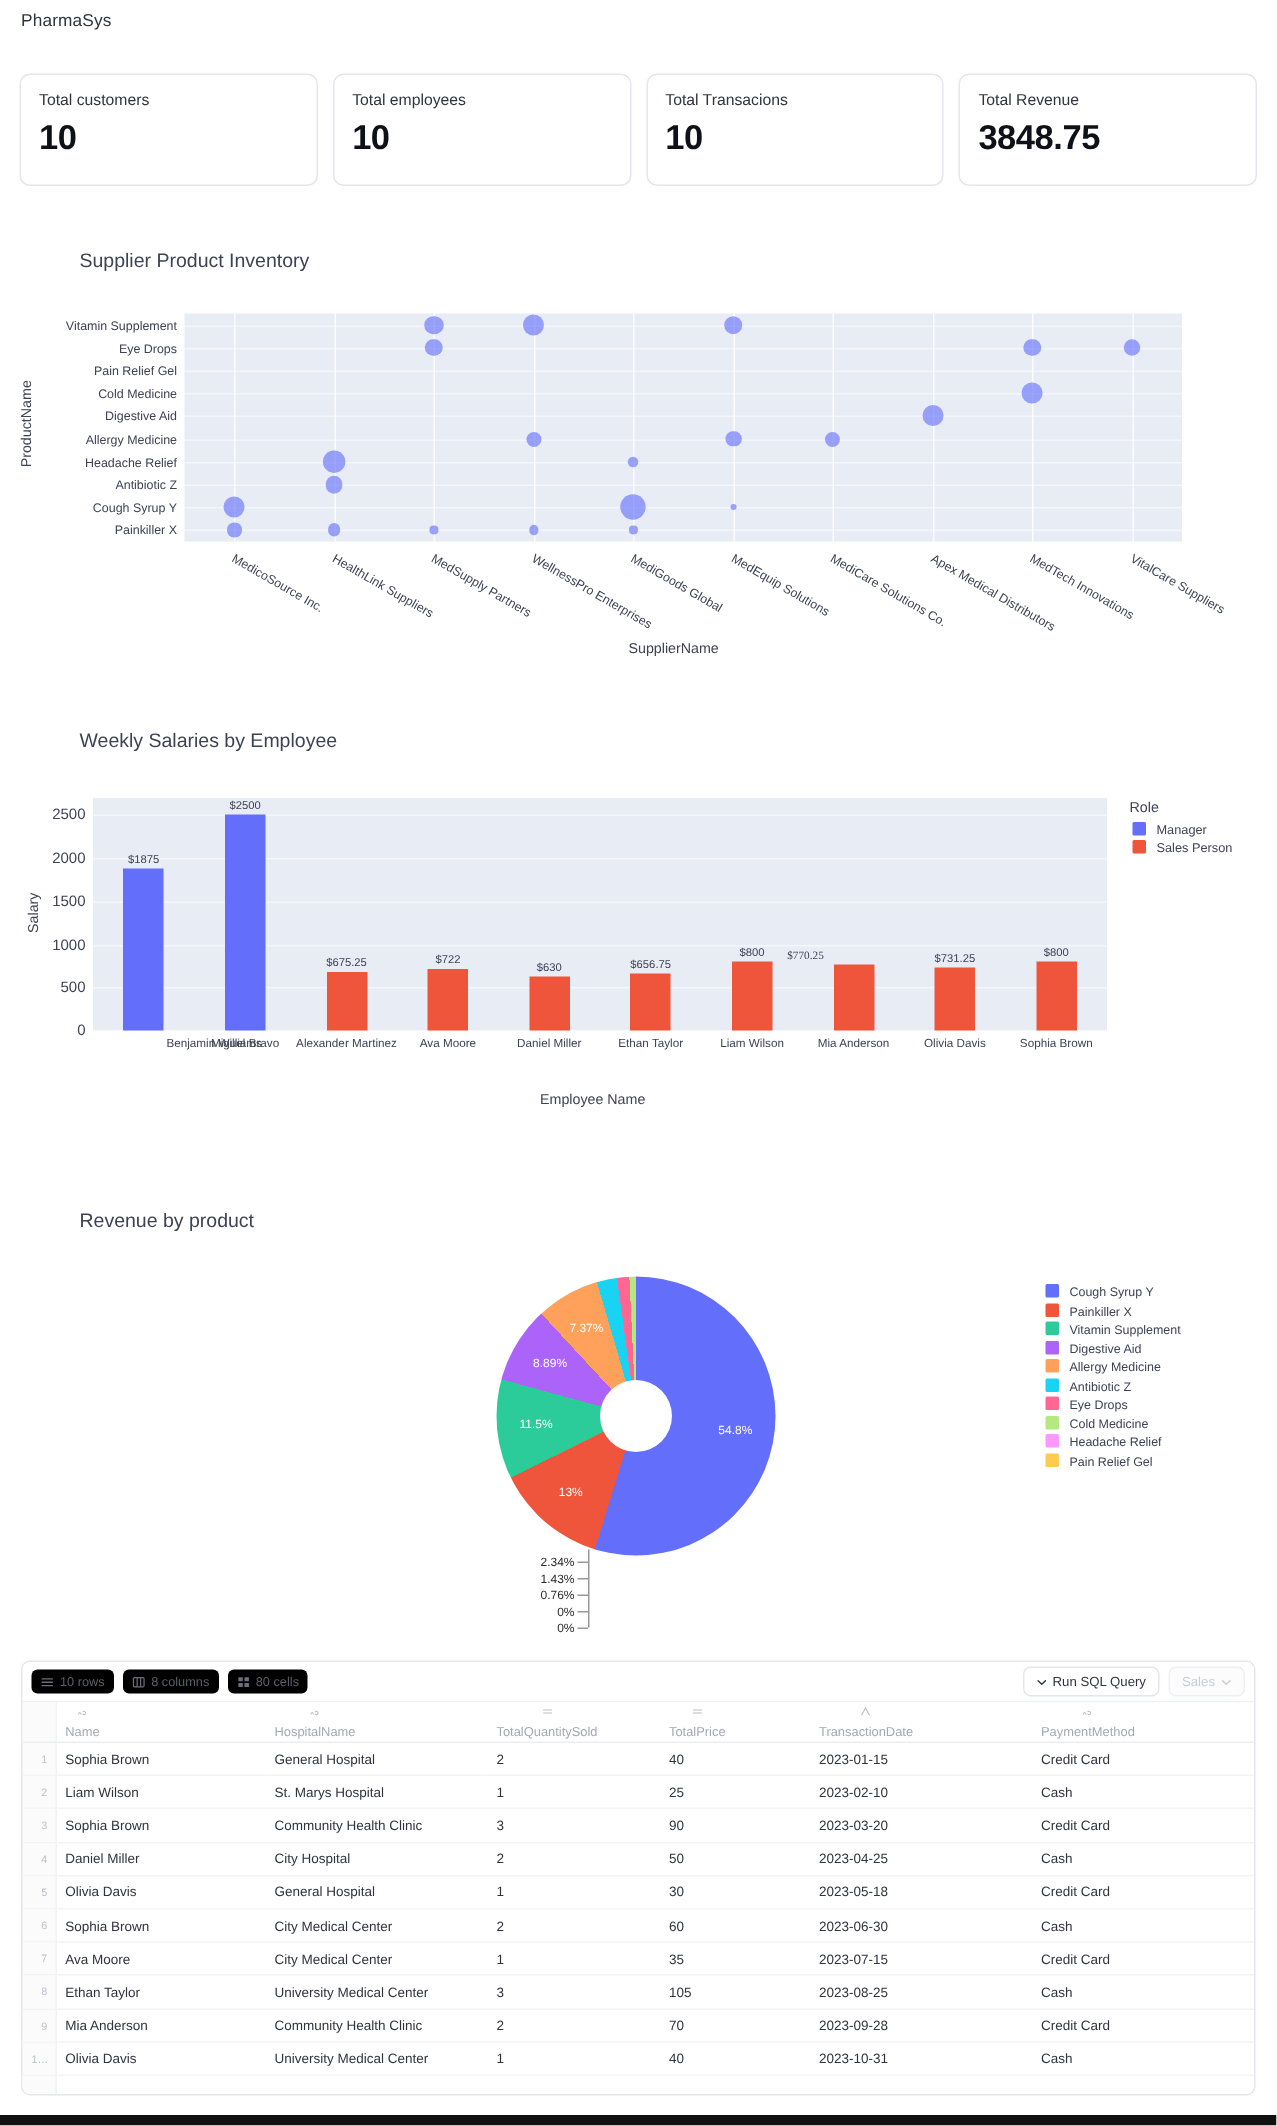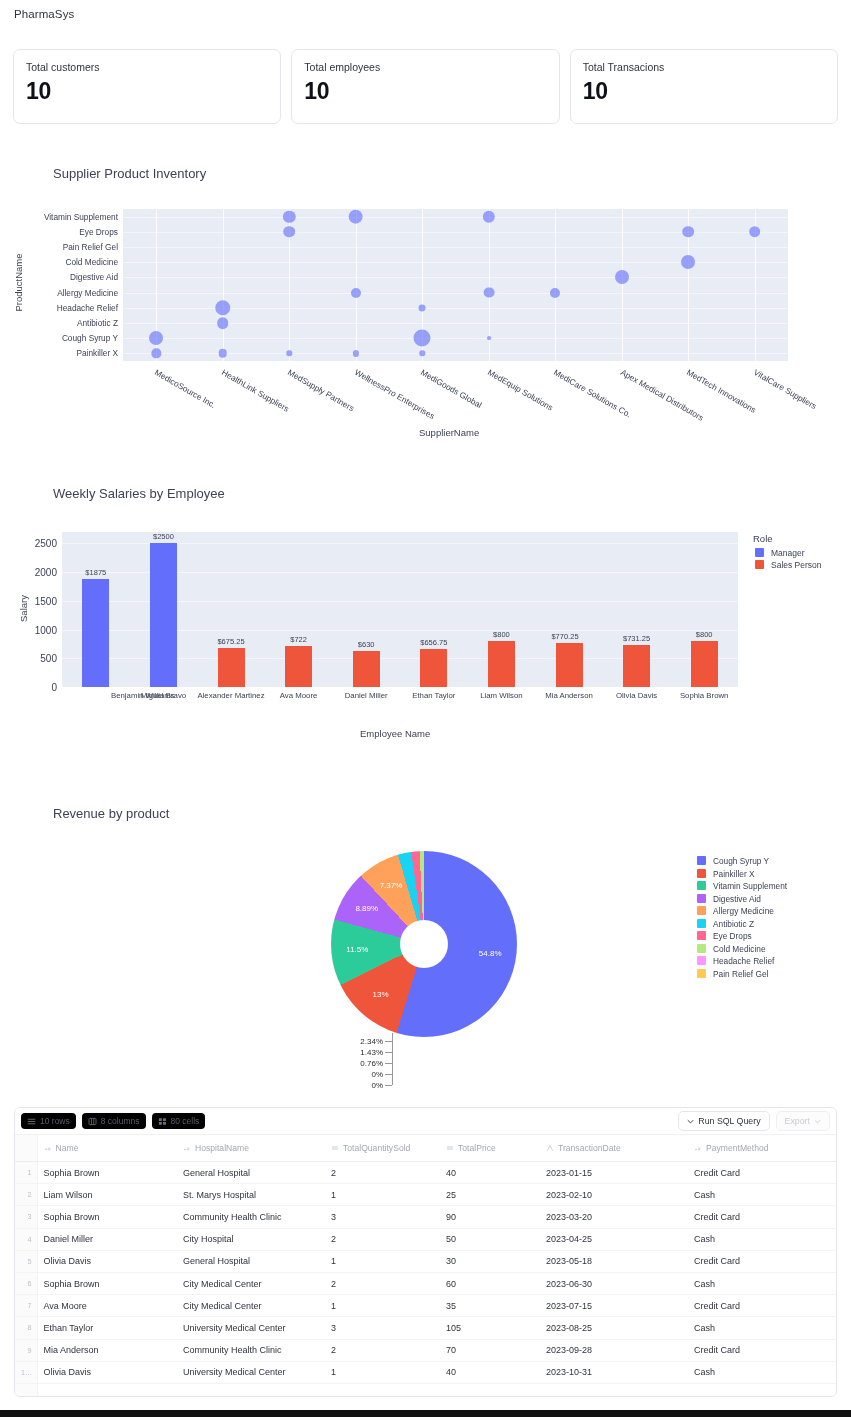--- a/index.html
+++ b/index.html
@@ -113,21 +113,21 @@
     border:1px solid #e4e6eb;border-radius:5px;padding:4px 8px;
     white-space:nowrap;
   }
   .tb-btn.disabled{color:#c9ccd3;border-color:#eeeff2;background:#fcfcfd;}
   table{border-collapse:collapse;width:100%;table-layout:fixed;font-size:9px;}
   thead th{
     height:26px;font-weight:400;color:#a4a8b3;font-size:8.6px;
     text-align:left;border-bottom:1px solid #eceef1;
     background:#fff;padding:0 6px;white-space:nowrap;
   }
-  thead th .hdr{display:inline-flex;align-items:center;gap:4px;}
+  thead th .hdr{display:inline-flex;align-items:center;gap:4px;flex-direction:column;}
   tbody td{
     height:21.2px;color:#31333f;font-size:9px;
     border-bottom:1px solid #f3f4f6;padding:0 6px;
     white-space:nowrap;overflow:hidden;text-overflow:ellipsis;
   }
   td.idx,th.idx{
     color:#bcc0c9;font-size:7.2px;text-align:right;
     background:#fbfbfc;border-right:1px solid #f1f2f5;width:22px;padding-right:5px;
   }
   tbody tr:last-child td{border-bottom:1px solid #f3f4f6;}
@@ -146,20 +146,24 @@
       <div class="kpi-label">Total customers</div>
       <div class="kpi-value">10</div>
     </div>
     <div class="kpi-card">
       <div class="kpi-label">Total employees</div>
       <div class="kpi-value">10</div>
     </div>
     <div class="kpi-card">
       <div class="kpi-label">Total Transacions</div>
       <div class="kpi-value">10</div>
+    </div>
+    <div class="kpi-card">
+      <div class="kpi-label">Total Revenue</div>
+      <div class="kpi-value">3848.75</div>
     </div>
   </div>
 
 <div id="bubble-wrap">
   <div class="chart-title" style="left:53px;top:11px;">Supplier Product Inventory</div>
   <div class="ylabel-rot" style="left:-12px;top:122px;width:60px;text-align:center;">ProductName</div>
   <div class="plot" id="bubble-plot">
       <div class="gridline-v" style="left: 33.25px;"></div>
       <div class="gridline-v" style="left: 99.75px;"></div>
       <div class="gridline-v" style="left: 166.25px;"></div>
@@ -279,21 +283,21 @@
       <div class="legend-swatch" style="left: 755px; top: 85px; background: rgb(239, 85, 59);"></div>
       <div class="legend-item" style="left: 771px; top: 85px;">Sales Person</div>
     </div>
 <div class="bar-val" style="left: 95.8px; top: 93.3611px;">$1875</div>
     <div class="bar-val" style="left: 163.4px; top: 57.4815px;">$2500</div>
     <div class="bar-val" style="left: 231px; top: 162.236px;">$675.25</div>
     <div class="bar-val" style="left: 298.6px; top: 159.552px;">$722</div>
     <div class="bar-val" style="left: 366.2px; top: 164.833px;">$630</div>
     <div class="bar-val" style="left: 433.8px; top: 163.298px;">$656.75</div>
     <div class="bar-val" style="left: 501.4px; top: 155.074px;">$800</div>
-    <div class="bar-val" style="left: 565px; top: 156.782px;">$770.25</div>
+    <div class="bar-val" style="left: 537px; top: 156.782px; font-family: Liberation Serif, serif;">$770.25</div>
     <div class="bar-val" style="left: 636.6px; top: 159.021px;">$731.25</div>
     <div class="bar-val" style="left: 704.2px; top: 155.074px;">$800</div>
   </div>
 
 <div id="donut-wrap">
   <div class="chart-title" style="left:53px;top:11px;">Revenue by product</div>
   <div id="donut" style="background: conic-gradient(rgb(99, 110, 250) 0deg, rgb(99, 110, 250) 197.103deg, rgb(239, 85, 59) 197.103deg, rgb(239, 85, 59) 243.861deg, rgb(43, 203, 154) 243.861deg, rgb(43, 203, 154) 285.223deg, rgb(171, 99, 250) 285.223deg, rgb(171, 99, 250) 317.199deg, rgb(255, 161, 90) 317.199deg, rgb(255, 161, 90) 343.707deg, rgb(25, 211, 243) 343.707deg, rgb(25, 211, 243) 352.123deg, rgb(255, 102, 146) 352.123deg, rgb(255, 102, 146) 357.266deg, rgb(182, 232, 128) 357.266deg, rgb(182, 232, 128) 360deg, rgb(255, 151, 255) 360deg, rgb(255, 151, 255) 360deg, rgb(254, 203, 82) 360deg, rgb(254, 203, 82) 360deg);"></div>
   <div id="donut-hole"></div>
   <div id="donut-labels">
       <div class="slice-label inner" style="left: 476.216px; top: 153.957px; width: 28px; text-align: center;">54.8%</div>
@@ -368,21 +372,21 @@
       <span>80 cells</span>
     </div>
     <div class="tb-spacer"></div>
     <div class="tb-btn">
       <svg width="7" height="7" viewBox="0 0 10 10">
           <path d="M1.5 3.5 L5 7 L8.5 3.5" fill="none" stroke="#31333f" stroke-width="1.3" stroke-linecap="round" stroke-linejoin="round"></path>
         </svg>
       <span>Run SQL Query</span>
     </div>
     <div class="tb-btn disabled">
-      <span>Export</span>
+      <span>Sales</span>
       <svg width="7" height="7" viewBox="0 0 10 10">
           <path d="M1.5 3.5 L5 7 L8.5 3.5" fill="none" stroke="#c9ccd3" stroke-width="1.3" stroke-linecap="round" stroke-linejoin="round"></path>
         </svg>
     </div>
   </div>
   <table>
     <colgroup>
       <col style="width:22px">
         <col style="width:140px">
         <col style="width:148px">

